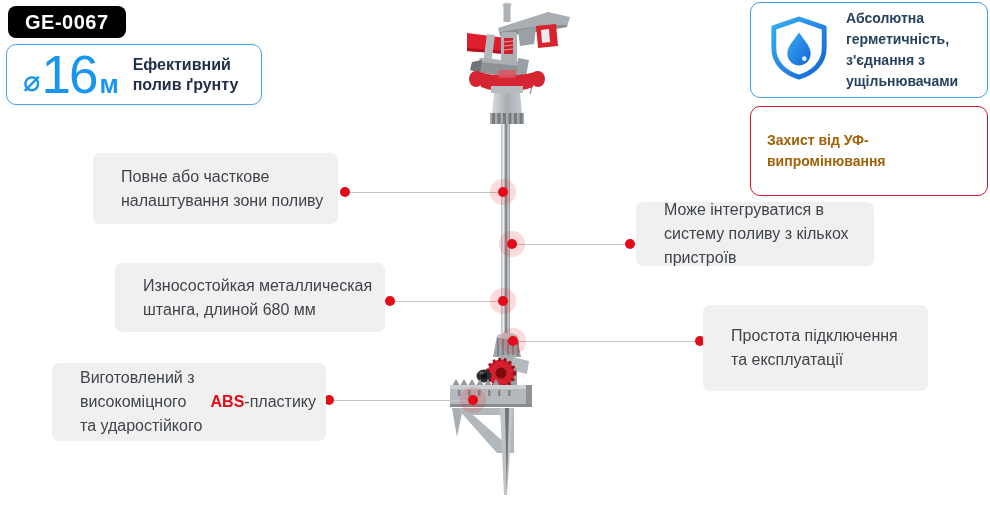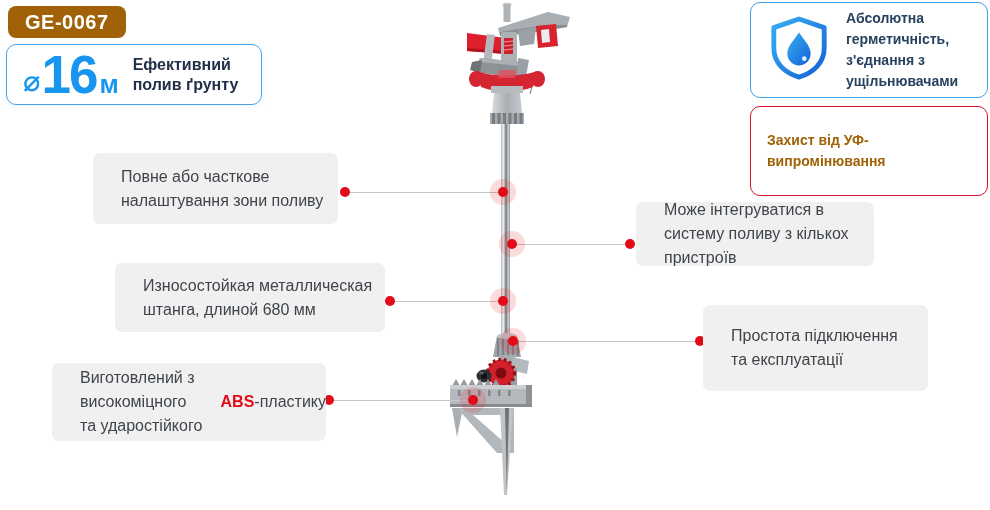--- a/index.html
+++ b/index.html
@@ -1,44 +1,44 @@
 <!DOCTYPE html>
 <html><head>
 <meta charset="utf-8">
 <style>
   html,body{margin:0;padding:0;background:#ffffff;}
   body{font-family:"Liberation Sans","DejaVu Sans",sans-serif;}
   .stage{position:relative;width:990px;height:510px;background:#ffffff;overflow:hidden;}
 
   
-  .badge{position:absolute;left:8px;top:6px;background:#a16207;color:#ffffff;
+  .badge{position:absolute;left:8px;top:6px;background:#000000;color:#ffffff;
          font-size:20px;font-weight:700;letter-spacing:.5px;line-height:22px;
          padding:5px 17px;border-radius:8px;z-index:5;}
   .spec-card{position:absolute;left:6px;top:44px;width:256px;height:61px;background:#ffffff;
          border:1.5px solid #4ba4e9;border-radius:10px;display:flex;align-items:center;
          padding:0 10px 0 16px;box-sizing:border-box;box-shadow:0 2px 6px rgba(30,110,190,.07);z-index:5;}
   .dia-row{display:flex;align-items:baseline;color:#1795ef;}
   .dia{font-family:"DejaVu Sans",sans-serif;font-size:29px;font-weight:700;transform:translateY(-2px);}
-  .big{font-size:53px;font-weight:700;letter-spacing:-2px;line-height:1;margin-left:1px;}
+  .big{font-size:53px;font-weight:400;letter-spacing:-2px;line-height:1;margin-left:1px;}
   .unit{font-size:26px;font-weight:800;margin-left:3px;}
   .spec-desc{margin-left:14px;font-size:16px;line-height:20px;font-weight:700;color:#222f49;white-space:pre-line;}
 
   
   .feature-card{position:absolute;left:750px;width:238px;background:#ffffff;border-radius:10px;
          display:flex;align-items:center;box-sizing:border-box;z-index:5;}
   .feature-card.seal{top:2px;height:96px;border:1.6px solid #3f9fe8;}
   .feature-card.uv{top:106px;height:90px;border:1.6px solid #d8142b;}
   .feature-icon{flex:0 0 auto;margin-left:17px;}
   .feature-text{margin-left:16px;font-size:14px;line-height:21px;font-weight:700;white-space:pre-line;}
   .feature-card.seal .feature-text{color:#27425f;}
   .feature-card.uv .feature-text{color:#a16207;}
 
   
   .callout{position:absolute;background:#f0f0f1;border-radius:7px;display:flex;align-items:center;
-         box-sizing:border-box;padding-left:28px;padding-right:0;
+         box-sizing:border-box;padding-left:28px;padding-right:10px;
          font-size:16px;line-height:24px;font-weight:500;color:#3f444a;white-space:pre-line;z-index:5;}
   .c1{left:93px;top:153px;width:245px;height:71px;}
   .c2{left:115px;top:263px;width:270px;height:69px;}
   .c3{left:52px;top:363px;width:274px;height:78px;}
   .c4{left:636px;top:202px;width:238px;height:64px;}
   .c5{left:703px;top:305px;width:225px;height:86px;}
   .hl{color:#e30b17;font-weight:700;}
 
   
   .cline{position:absolute;height:1px;background:#c3c5c8;z-index:3;}

